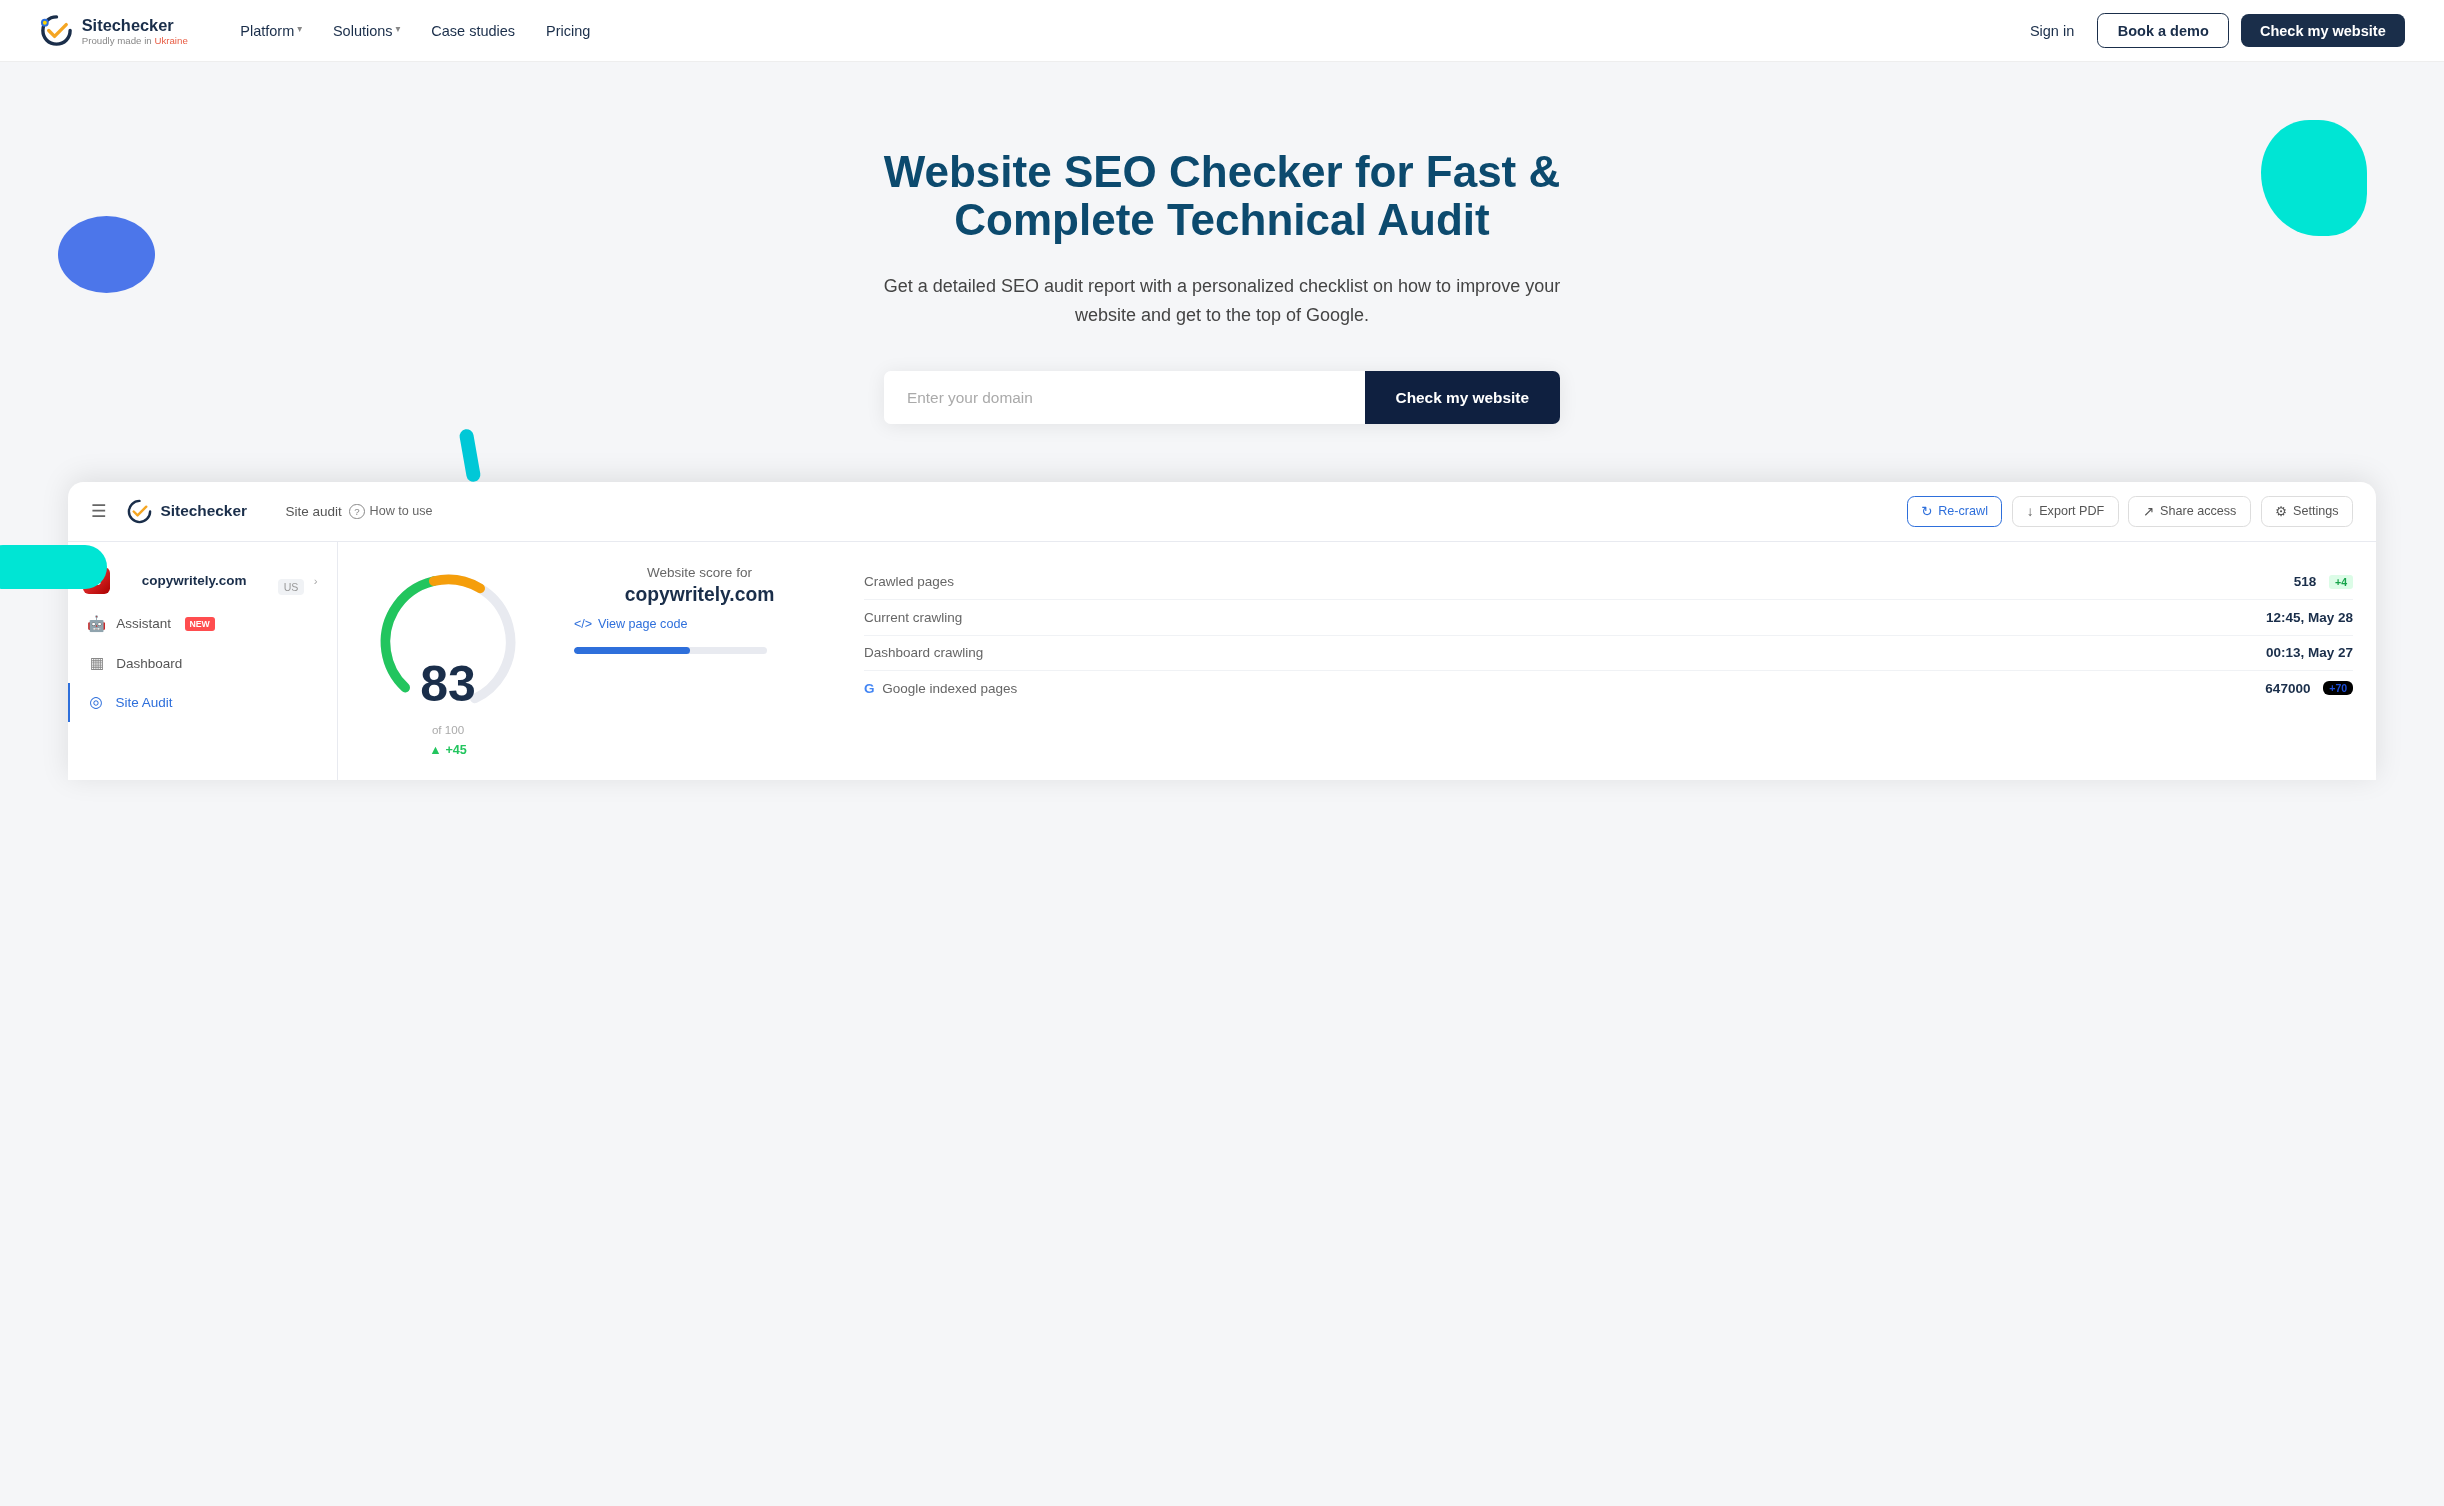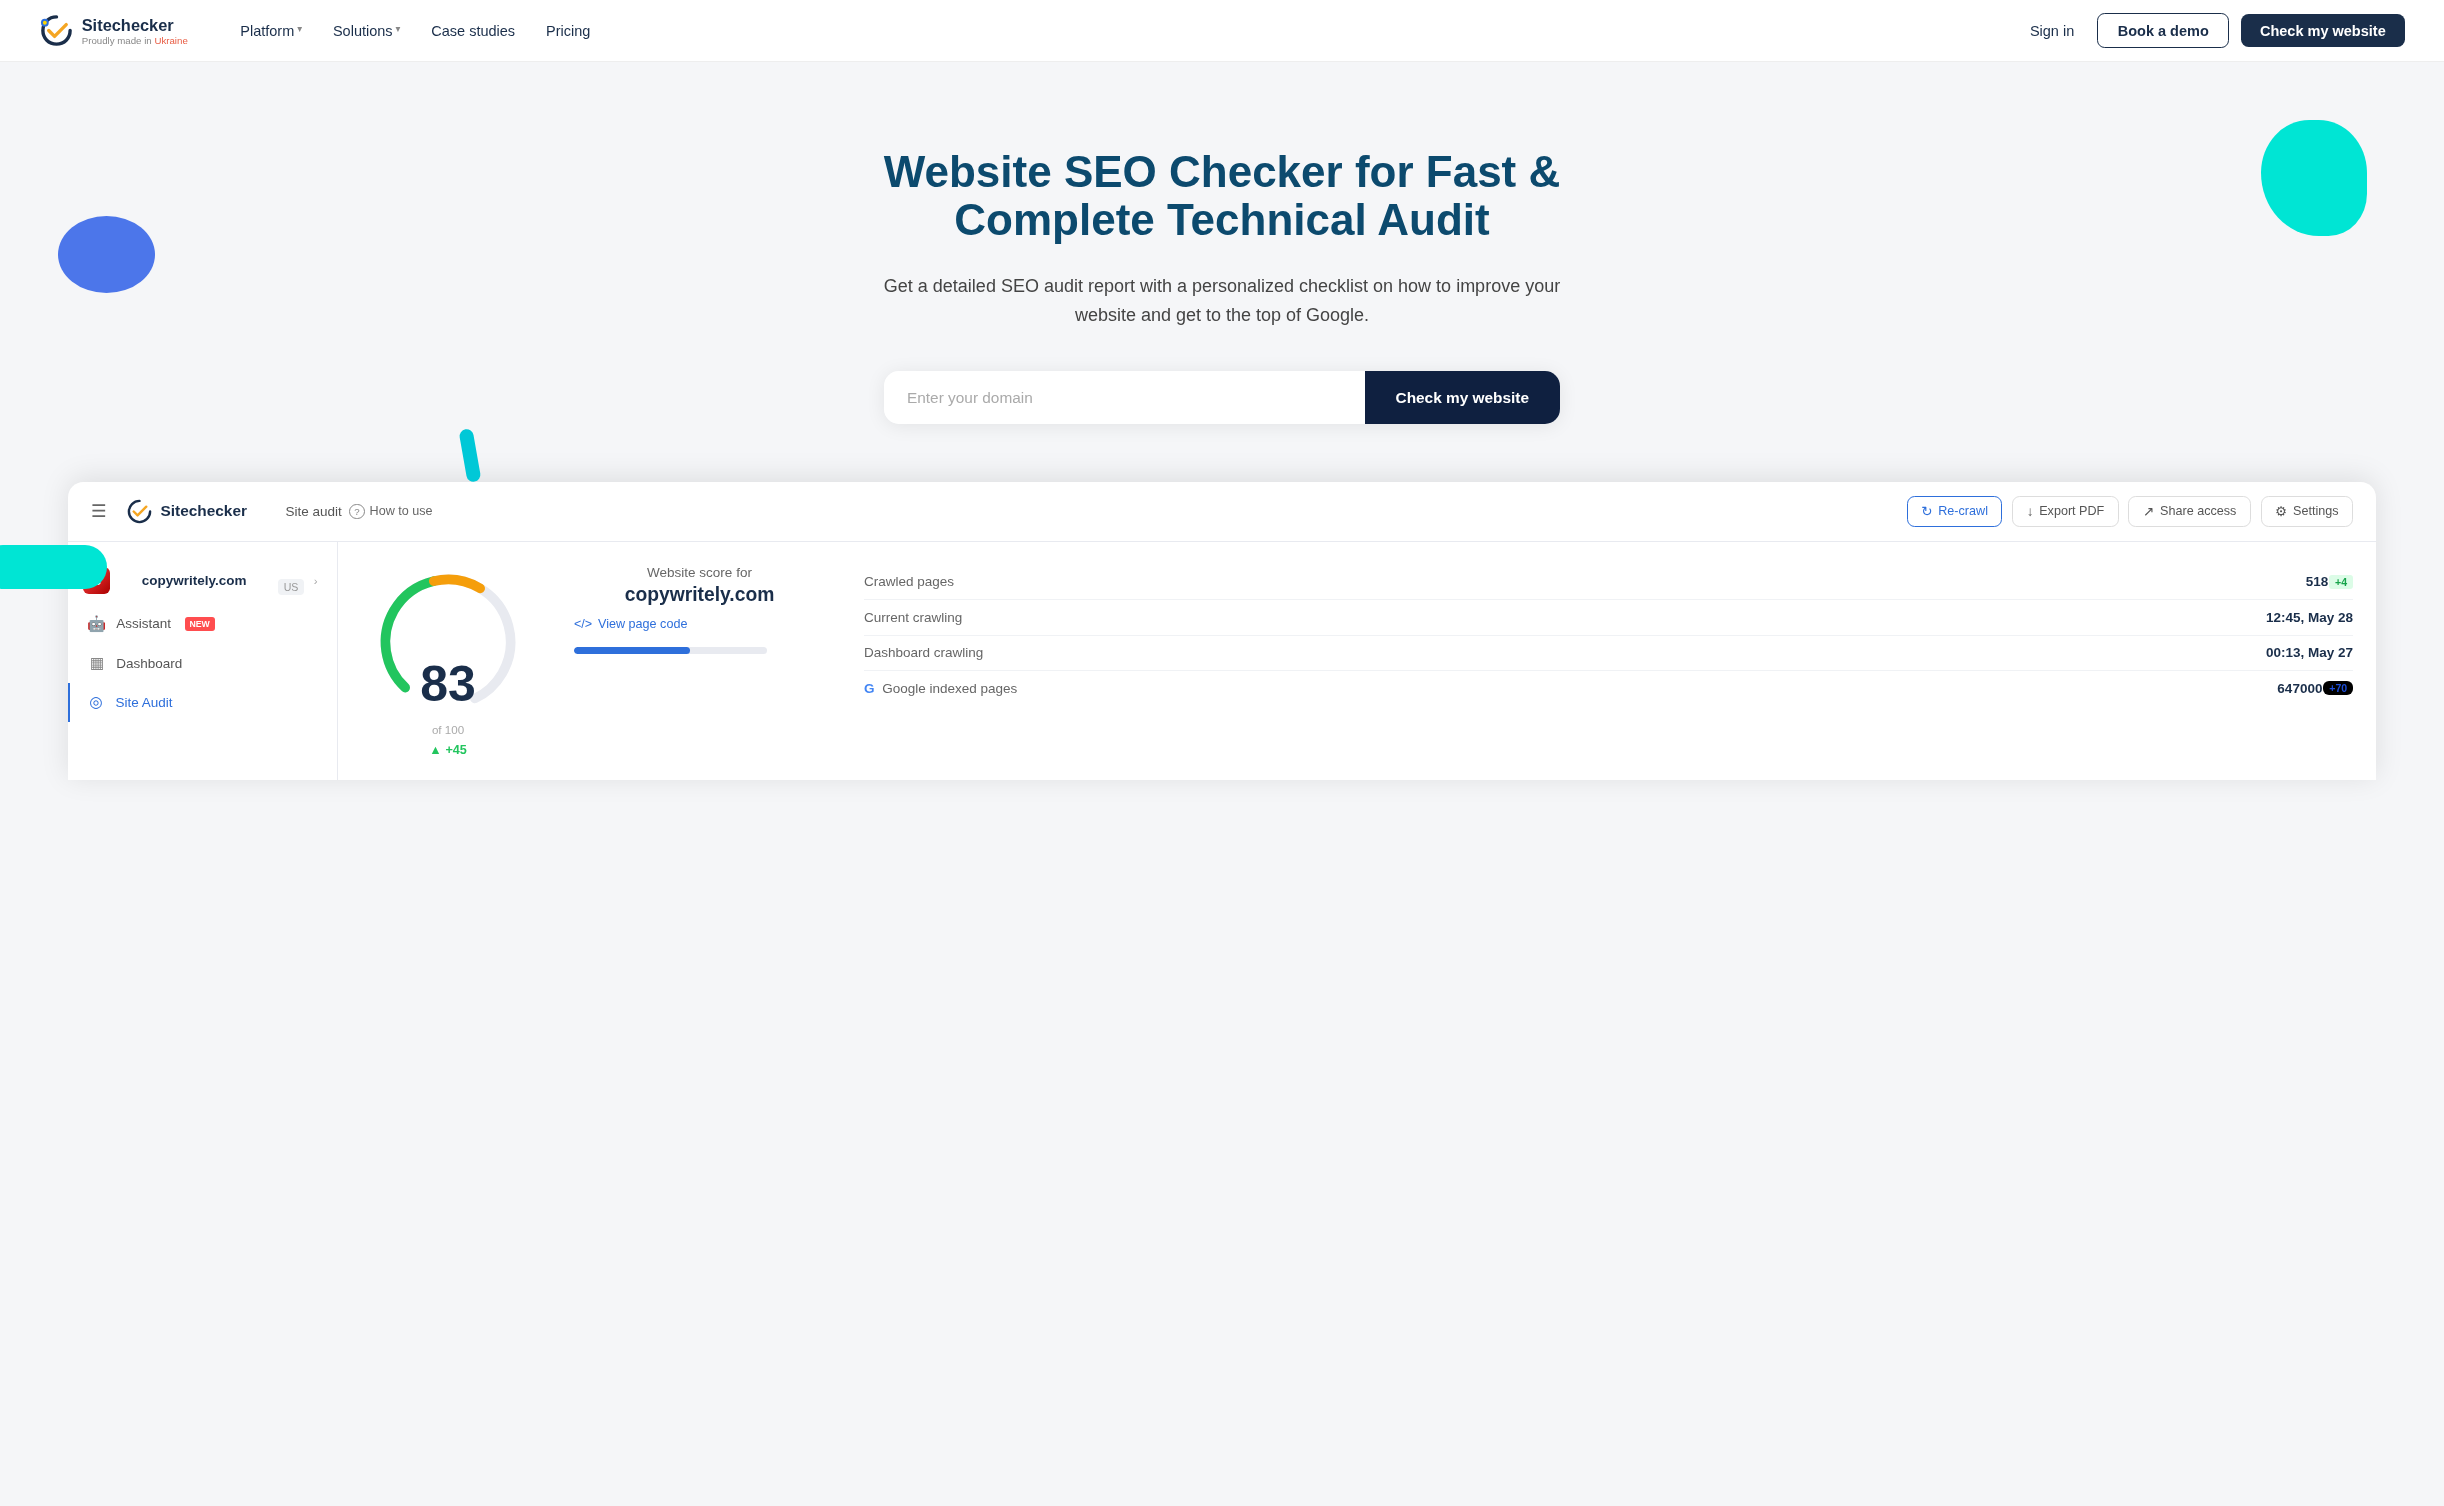--- a/index.html
+++ b/index.html
@@ -91,21 +91,21 @@
     .hero-title {
       font-size: 44px; font-weight: 900; color: #0c4a6e; line-height: 1.1;
       max-width: 869px; margin: 9px auto 27px;
     }
     .hero-sub {
       font-size: 18px; color: #444; line-height: 1.6;
       max-width: 734px; margin: 0 auto 42px;
     }
     .hero-input-row {
       display: flex; max-width: 676px; margin: 0 auto;
-      border-radius: 15px; overflow: hidden;
+      border-radius: 7px; overflow: hidden;
       box-shadow: 0 1.9px 19.3px rgba(0,0,0,0.08);
     }
     .hero-input {
       flex: 1; padding: 17.4px 23px;
       font-size: 15.4px; border: none; outline: none;
       background: #fff; color: #333;
     }
     .hero-input::placeholder { color: #aaa; }
     .btn-check-hero {
       padding: 17.4px 31px;
@@ -227,21 +227,21 @@
 
     
     .stats-section { flex: 1; }
     .stat-row {
       display: flex; justify-content: space-between; align-items: center;
       padding: 9.7px 0; border-bottom: 1px solid #f0f2f5;
       font-size: 13.5px;
     }
     .stat-row:last-child { border-bottom: none; }
     .stat-label { color: #666; }
-    .stat-value { color: #1a2e4a; font-weight: 600; display: flex; align-items: center; gap: 1px; }
+    .stat-value { color: #1a2e4a; font-weight: 600; display: flex; align-items: center; gap: 13px; }
     .stat-badge {
       font-size: 10.6px; padding: 1px 5.8px; border-radius: 2.9px;
       font-weight: 600;
     }
     .stat-badge-green { background: #dcfce7; color: #16a34a; }
     .stat-badge-blue { background: #000000; color: #1d4ed8; border-radius: 6px; }
   </style>
 </head>
 <body>
 

